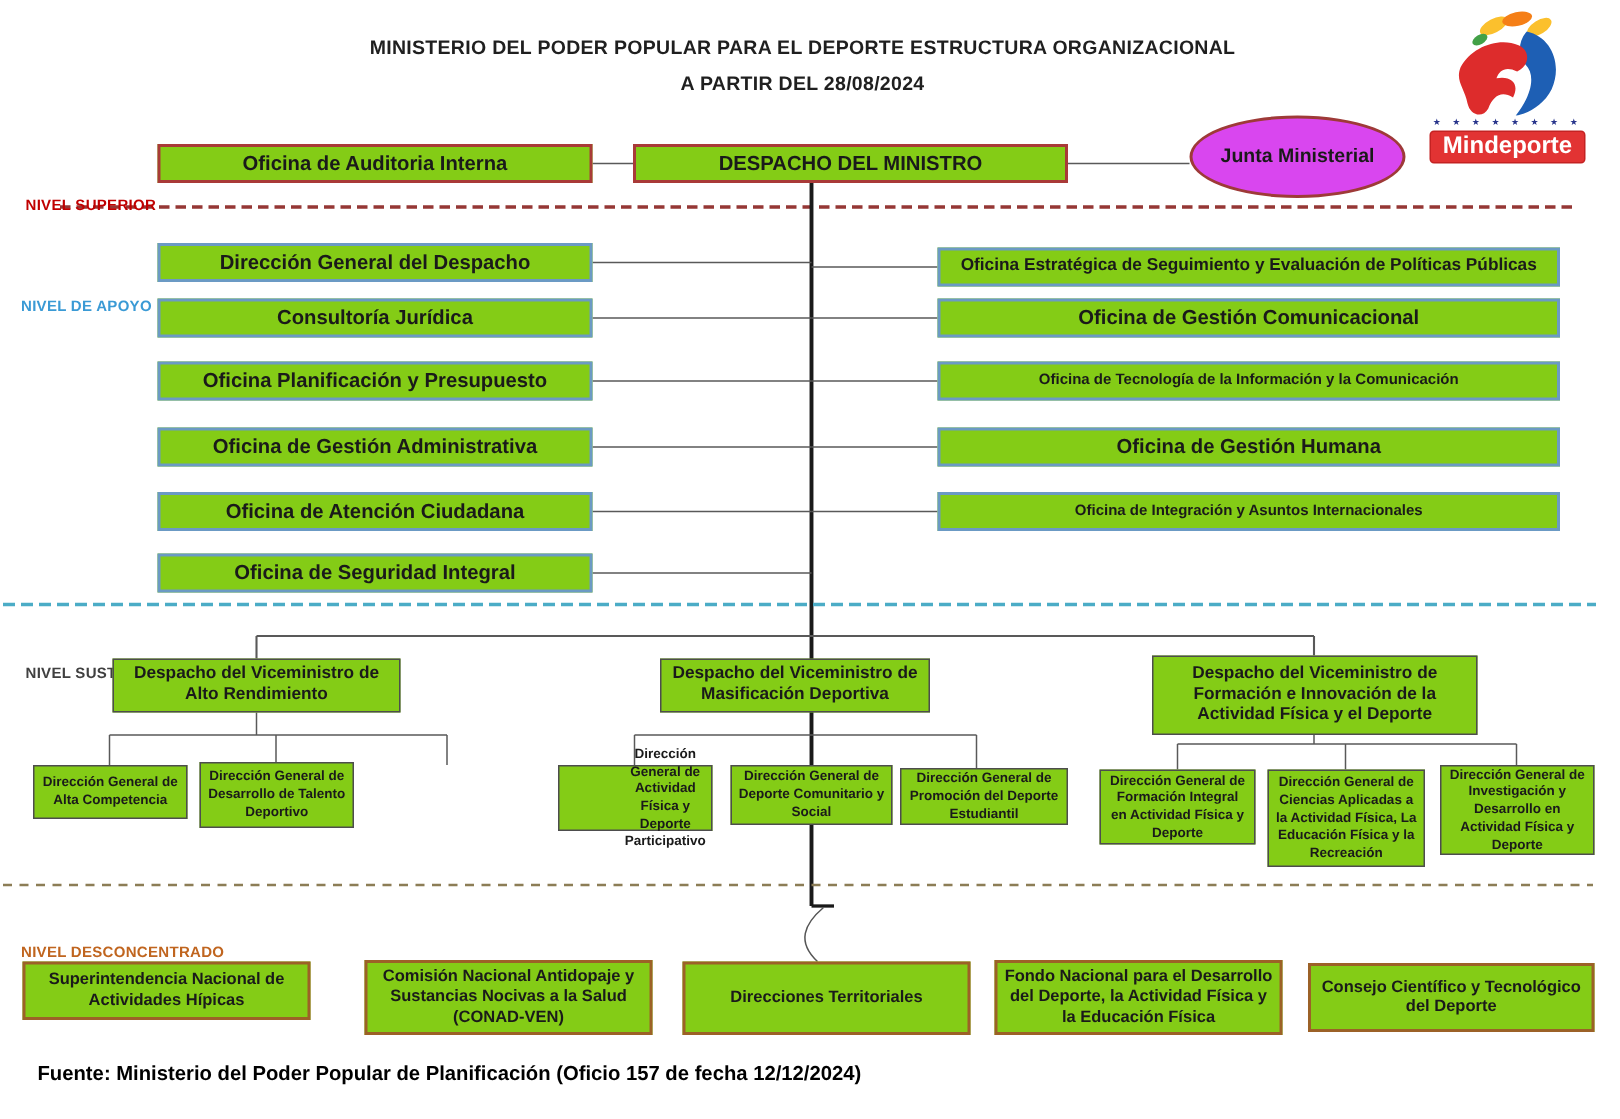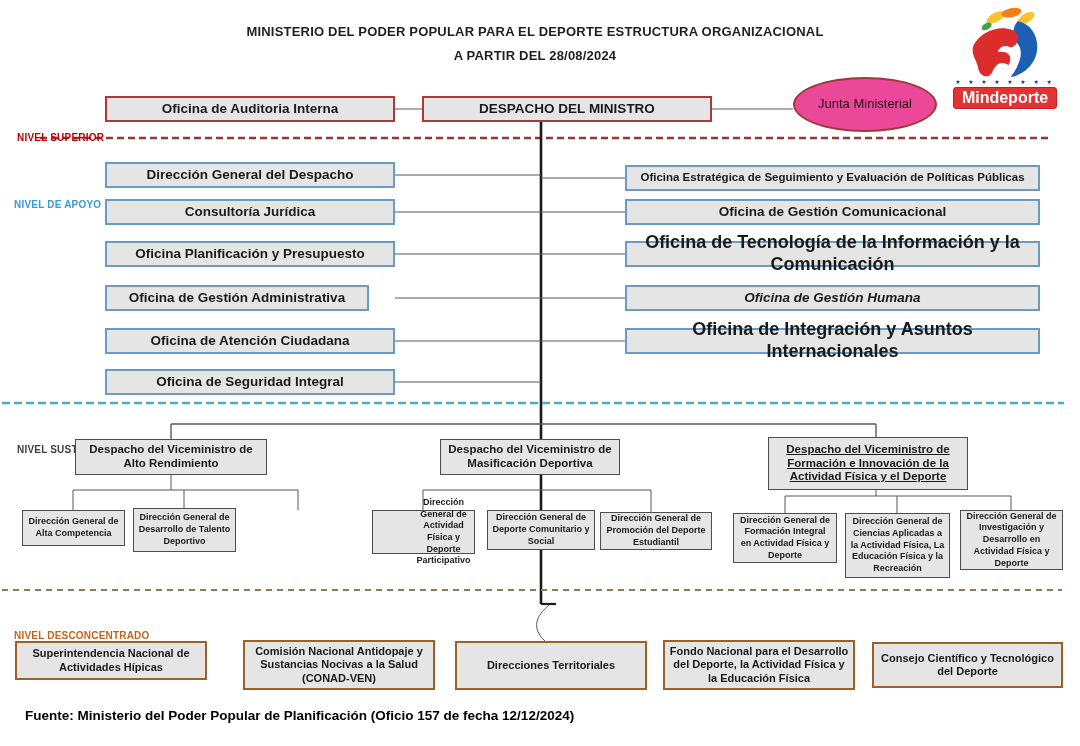--- a/index.html
+++ b/index.html
@@ -8,34 +8,34 @@
     font-family:"Liberation Sans","DejaVu Sans",sans-serif;color:#1a1a1a;
   }
   .abs{position:absolute;}
   .title{
     left:120px;top:20px;width:830px;text-align:center;font-weight:bold;
     font-size:13px;line-height:24px;color:#1f1f1f;letter-spacing:.2px;
   }
   .lvl-label{font-weight:bold;font-size:10px;letter-spacing:.2px;margin-top:33px;}
   .box{
     position:absolute;display:flex;align-items:center;justify-content:center;
-    text-align:center;font-weight:bold;background:#e5e5e5;box-sizing:border-box;
+    text-align:center;font-weight:bold;background:#84cc16;box-sizing:border-box;
     line-height:1.2;padding:1px 4px;
   }
   .red-b{border:2px solid #a93a38;font-size:13.5px;}
   .blue-b{border:2px solid #6b9ac4;font-size:13.5px;}
-  .blue-b.sm{font-size:18px;}
+  .blue-b.sm{font-size:10px;}
   .blue-b.xs{font-size:11.5px;}
   .gray-b{border:1.5px solid #4d4d4d;font-size:11.5px;}
   .child-b{border:1px solid #4d4d4d;font-size:9px;line-height:1.3;}
   .brown-b{border:2.5px solid #9c6127;font-size:11px;}
   .ellipse{
-    border:2px solid #9e3a38;border-radius:50%;font-size:13px;font-weight:normal;
+    border:2px solid #9e3a38;border-radius:50%;font-size:13px;font-weight:bold;
     display:flex;align-items:center;justify-content:center;text-align:center;
-    position:absolute;background:#ec4899;box-sizing:border-box;line-height:1.3;
+    position:absolute;background:#d946ef;box-sizing:border-box;line-height:1.3;
   }
   .footer{left:25px;top:708px;font-weight:bold;font-size:13.5px;color:#000000;}
   svg.lines{position:absolute;left:0;top:0;pointer-events:none;}
   .logo{left:950px;top:6px;width:110px;height:112px;display:flex;flex-direction:column;align-items:center;}
   .logo-stars{font-size:6px;color:#27348b;letter-spacing:3px;margin-top:-2px;white-space:nowrap;}
   .logo-badge{
     margin-top:2px;background:#e23333;color:#ffffff;font-weight:bold;font-size:16px;
     padding:1px 8px;border-radius:3px;border:1px solid #c42222;
   }
 </style>
@@ -116,33 +116,33 @@
   <div class="abs lvl-label" style="left:17px;top:411px;color:#404040;">NIVEL SUSTANTIVO</div>
   <div class="abs lvl-label" style="left:14px;top:597px;color:#c0651f;">NIVEL DESCONCENTRADO</div>
 
   <div class="box red-b" style="left:105px;top:96px;width:290px;height:26px;">Oficina  de Auditoria Interna</div>
   <div class="box red-b" style="left:422px;top:96px;width:290px;height:26px;">DESPACHO DEL MINISTRO</div>
   <div class="ellipse" style="left:793px;top:77px;width:144px;height:55px;padding:0 16px;">Junta Ministerial</div>
 
   <div class="box blue-b" style="left:105px;top:162px;width:290px;height:26px;">Dirección General del Despacho</div>
   <div class="box blue-b" style="left:105px;top:199px;width:290px;height:26px;">Consultoría Jurídica</div>
   <div class="box blue-b" style="left:105px;top:241px;width:290px;height:26px;">Oficina Planificación y Presupuesto</div>
-  <div class="box blue-b" style="left:105px;top:285px;width:264px;height:26px;">Oficina de  Gestión Administrativa</div>
+  <div class="box blue-b" style="left:105px;top:285px;width:290px;height:26px;">Oficina de  Gestión Administrativa</div>
   <div class="box blue-b" style="left:105px;top:328px;width:290px;height:26px;">Oficina de Atención Ciudadana</div>
   <div class="box blue-b" style="left:105px;top:369px;width:290px;height:26px;">Oficina de  Seguridad Integral</div>
 
   <div class="box blue-b xs" style="left:625px;top:165px;width:415px;height:26px;">Oficina Estratégica de Seguimiento  y Evaluación de Políticas Públicas</div>
   <div class="box blue-b" style="left:625px;top:199px;width:415px;height:26px;">Oficina de Gestión Comunicacional</div>
   <div class="box blue-b sm" style="left:625px;top:241px;width:415px;height:26px;">Oficina de Tecnología de la Información y la Comunicación</div>
-  <div class="box blue-b" style="left:625px;top:285px;width:415px;height:26px;font-style:italic;">Oficina de Gestión Humana</div>
+  <div class="box blue-b" style="left:625px;top:285px;width:415px;height:26px;">Oficina de Gestión Humana</div>
   <div class="box gray-b" style="left:75px;top:439px;width:192px;height:36px;">Despacho del Viceministro de Alto Rendimiento</div>
 
   <div class="box blue-b sm" style="left:625px;top:328px;width:415px;height:26px;">Oficina de Integración y Asuntos Internacionales</div>
   <div class="box gray-b" style="left:440px;top:439px;width:180px;height:36px;">Despacho del Viceministro de Masificación Deportiva</div>
-  <div class="box gray-b" style="left:768px;top:437px;width:200px;height:53px;text-decoration:underline;">Despacho del Viceministro de Formación e Innovación de la Actividad Física y el Deporte</div>
+  <div class="box gray-b" style="left:768px;top:437px;width:217px;height:53px;">Despacho del Viceministro de Formación e Innovación de la Actividad Física y el Deporte</div>
 
   <div class="box child-b" style="left:22px;top:510px;width:103px;height:36px;">Dirección General de Alta Competencia</div>
   <div class="box child-b" style="left:133px;top:508px;width:103px;height:44px;">Dirección General de Desarrollo de Talento Deportivo</div>
 
   <div class="box child-b" style="left:372px;top:510px;width:103px;height:44px;padding-left:44px;">Dirección General de Actividad Física y Deporte Participativo</div>
   <div class="box child-b" style="left:487px;top:510px;width:108px;height:40px;">Dirección General de Deporte Comunitario y Social</div>
   <div class="box child-b" style="left:600px;top:512px;width:112px;height:38px;">Dirección General de Promoción del Deporte Estudiantil</div>
 
   <div class="box child-b" style="left:733px;top:513px;width:104px;height:50px;">Dirección General de Formación Integral en Actividad Física y Deporte</div>
   <div class="box child-b" style="left:845px;top:513px;width:105px;height:65px;">Dirección General de Ciencias Aplicadas a la Actividad Física, La Educación Física y la Recreación</div>

